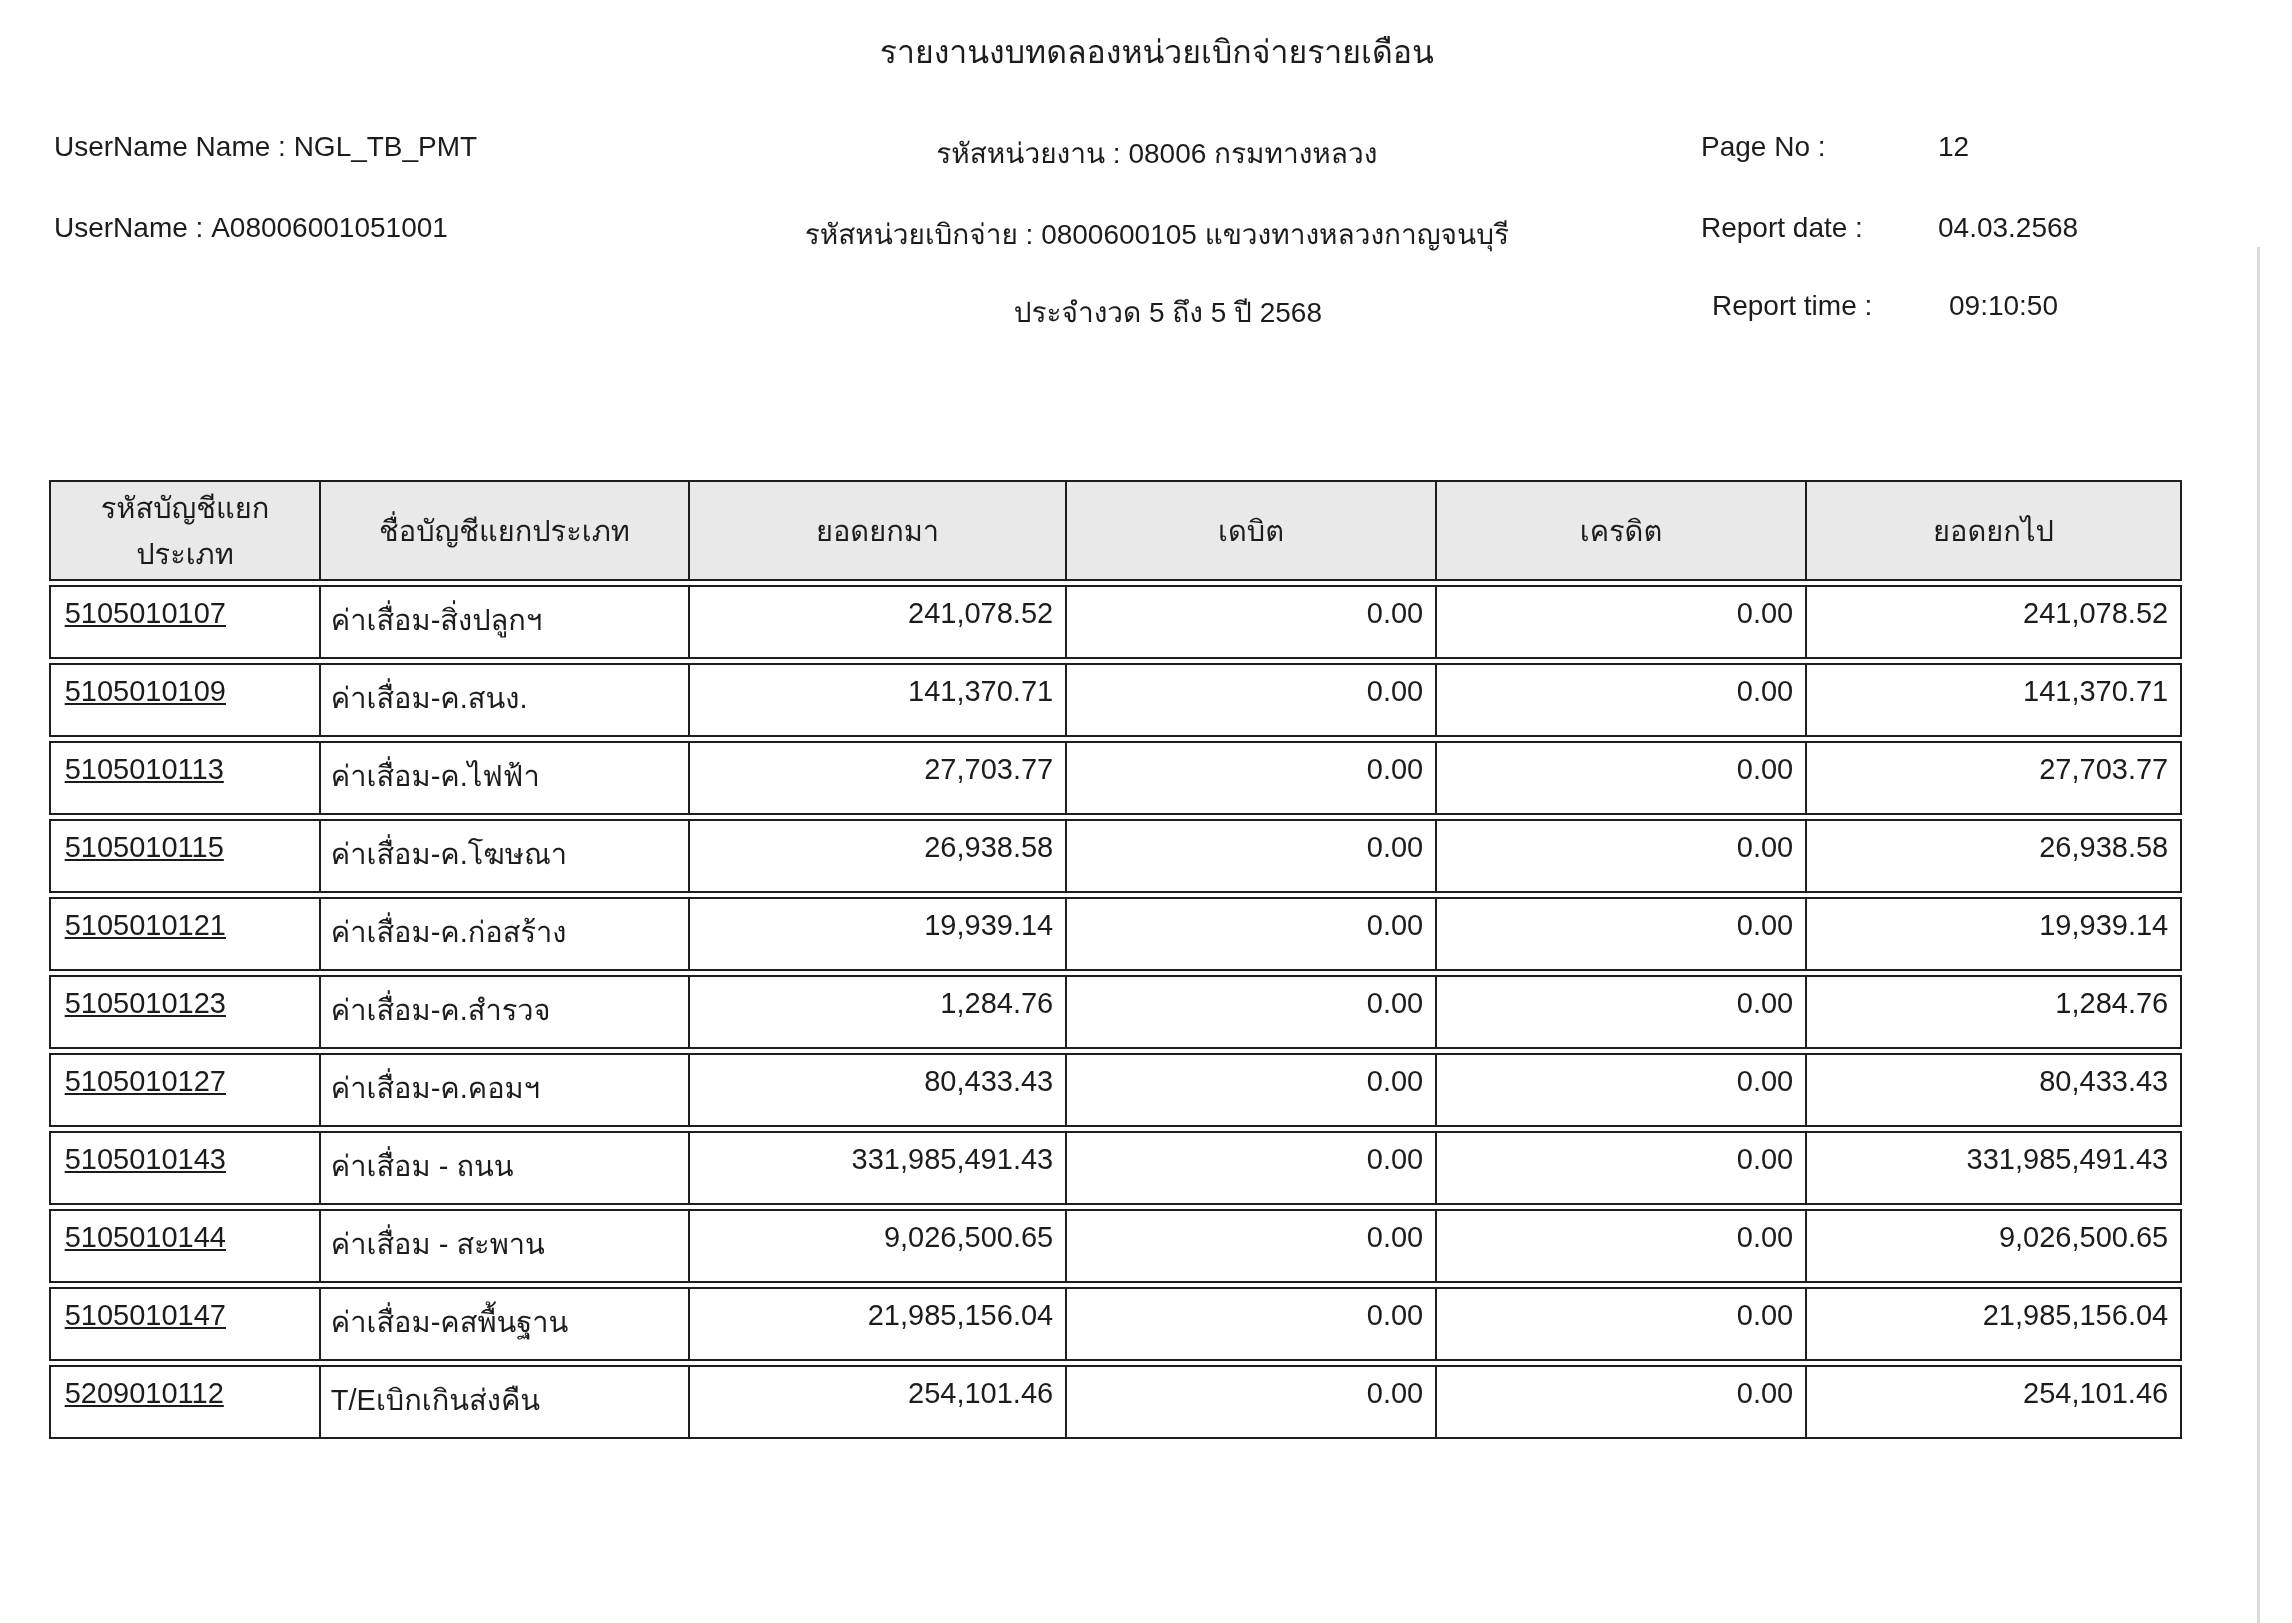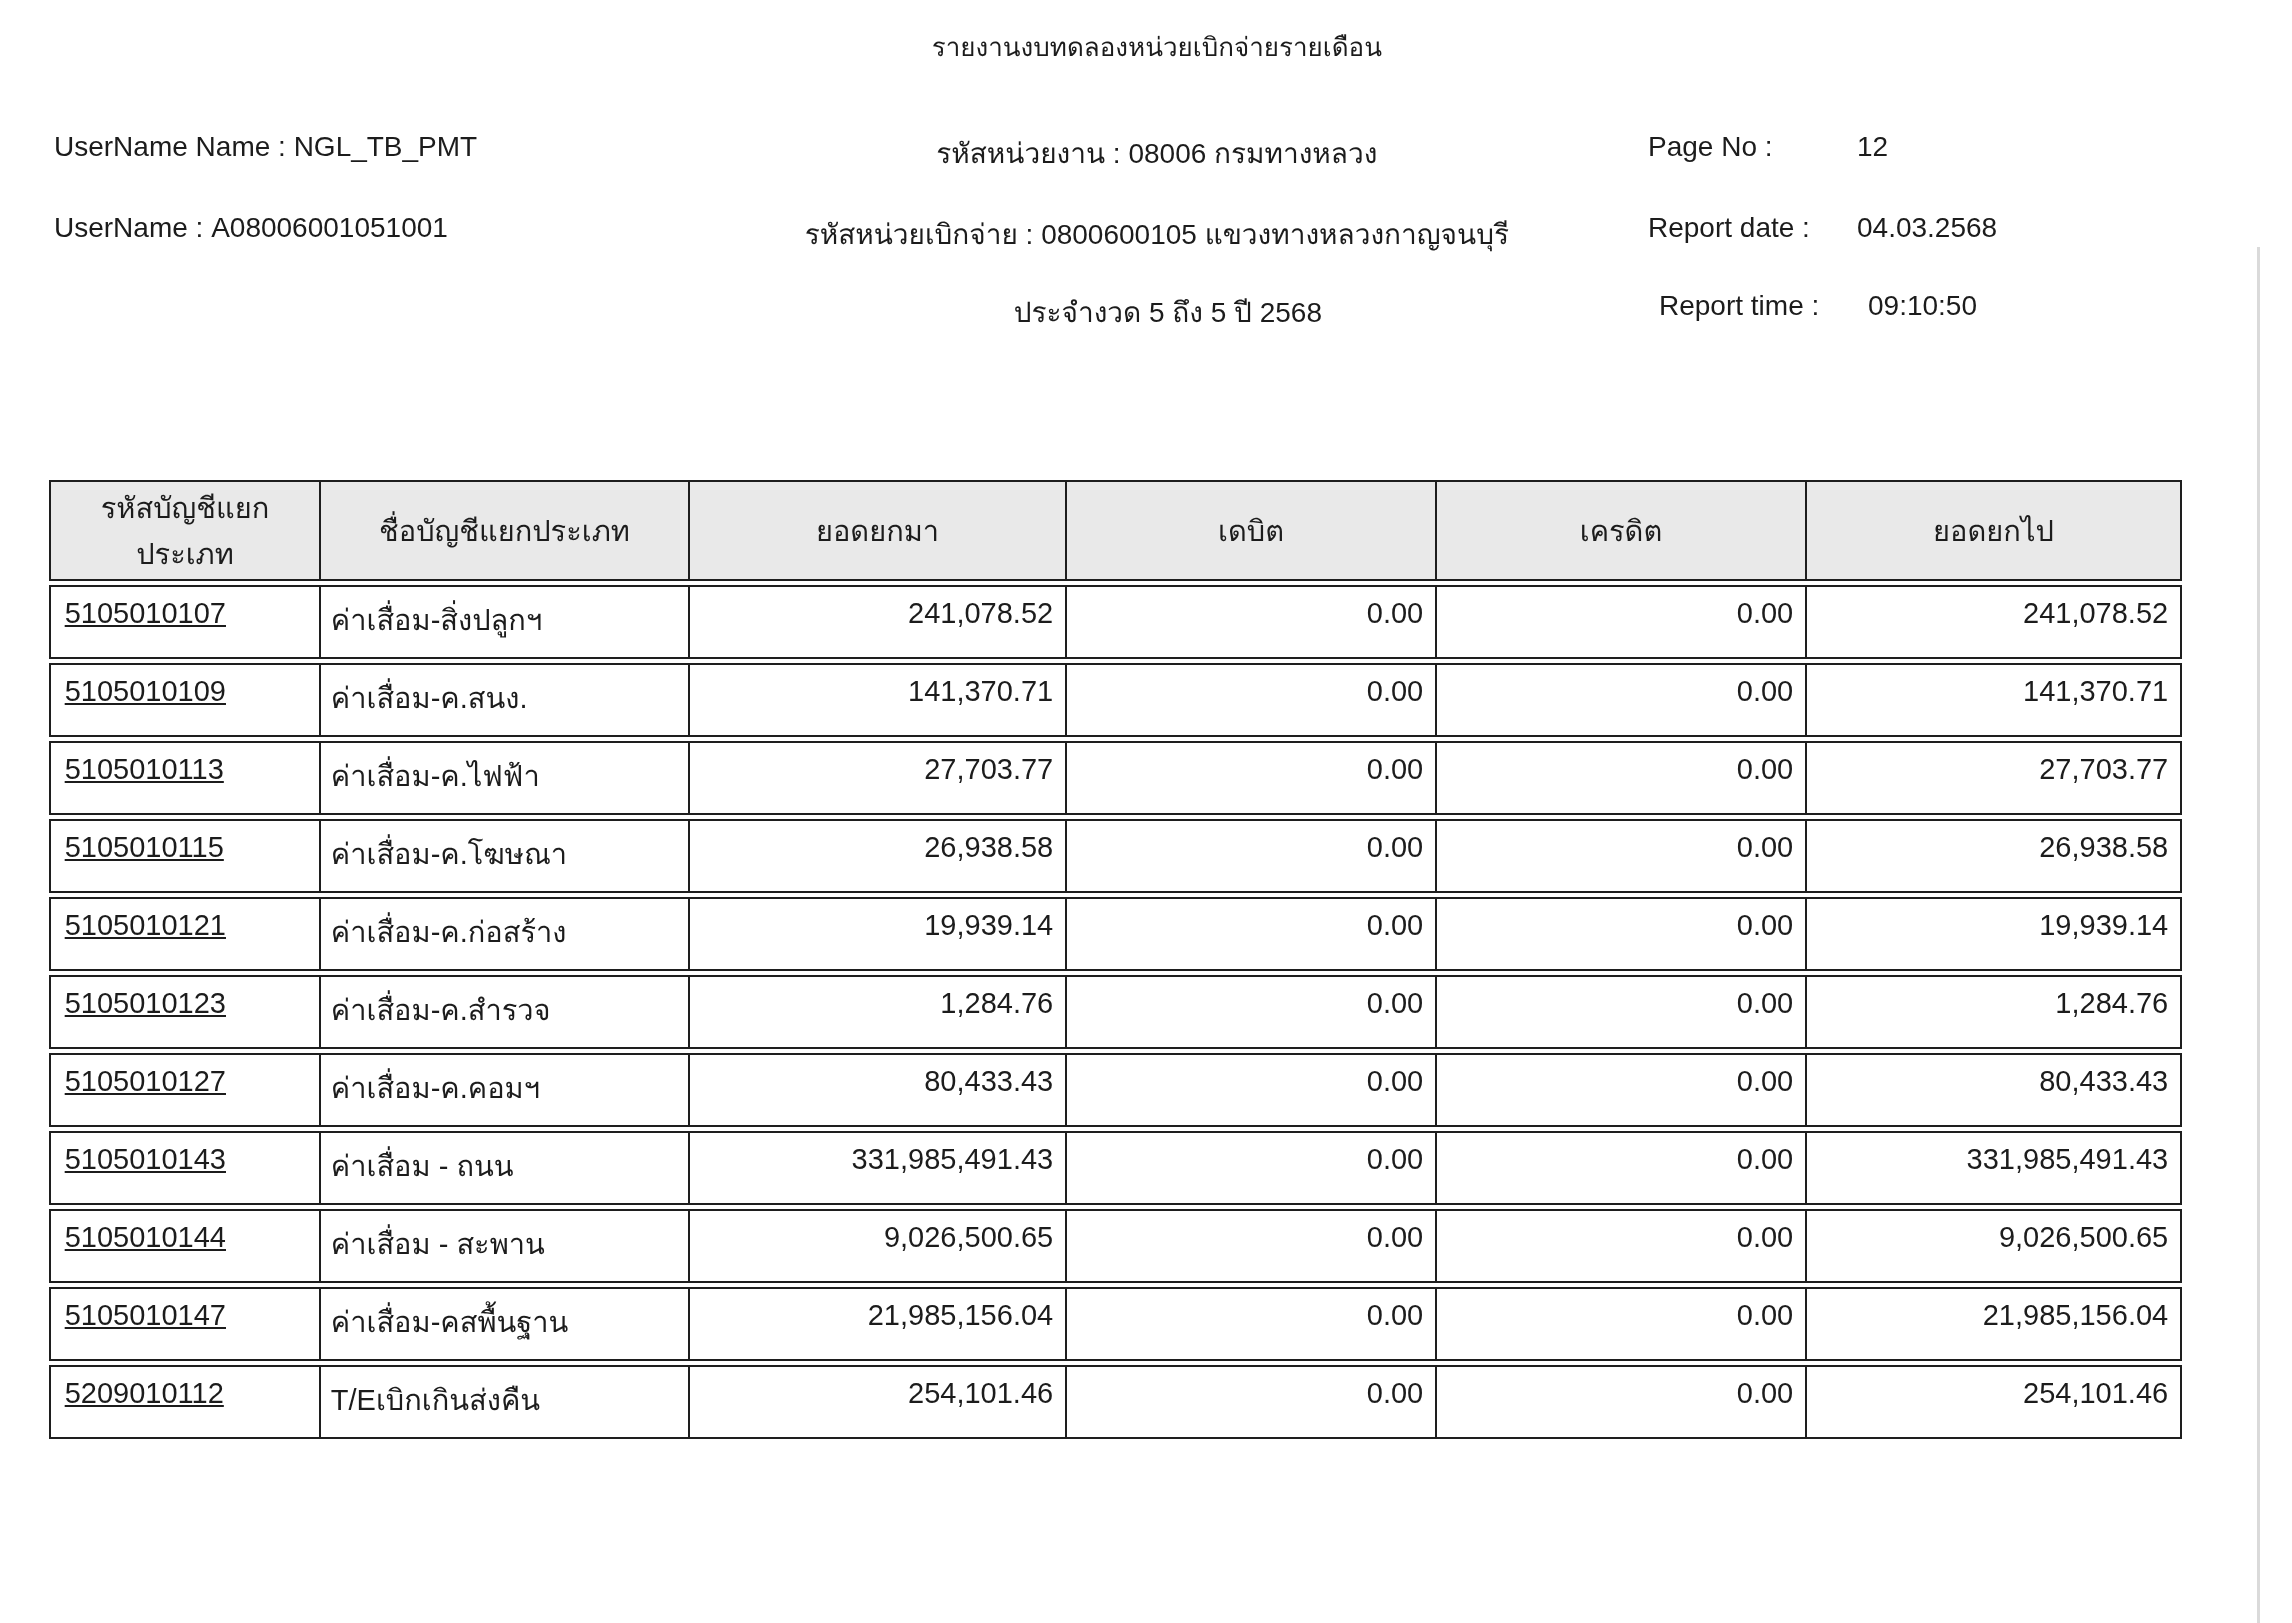--- a/index.html
+++ b/index.html
@@ -13,30 +13,30 @@
     position: relative;
     font-family: "Liberation Sans", "DejaVu Sans", sans-serif;
     color: #1c1c1c;
     overflow: hidden;
   }
   .report-title {
     position: absolute;
     top: 25.5px;
     left: 50.45%;
     transform: translateX(-50%);
-    font-size: 26px;
+    font-size: 32px;
     white-space: nowrap;
   }
   .meta-line { position: absolute; font-size: 28px; white-space: nowrap; }
   .row1 { top: 131px; }
   .row2 { top: 212px; }
   .row3 { top: 290px; margin-left: 11px; }
   .meta-left  { left: 54px; }
   .meta-center { left: 50.45%; transform: translateX(-50%); }
-  .meta-right { left: 1648px; display: flex; }
+  .meta-right { left: 1701px; display: flex; gap: 28px; }
   .meta-right .lbl { width: 209px; flex: 0 0 auto; }
   .meta-right .val { flex: 0 0 auto; }
 
   .tbl-wrap {
     position: absolute;
     left: 49px;
     top: 476px;
     width: 2133px;
   }
   table.report {

